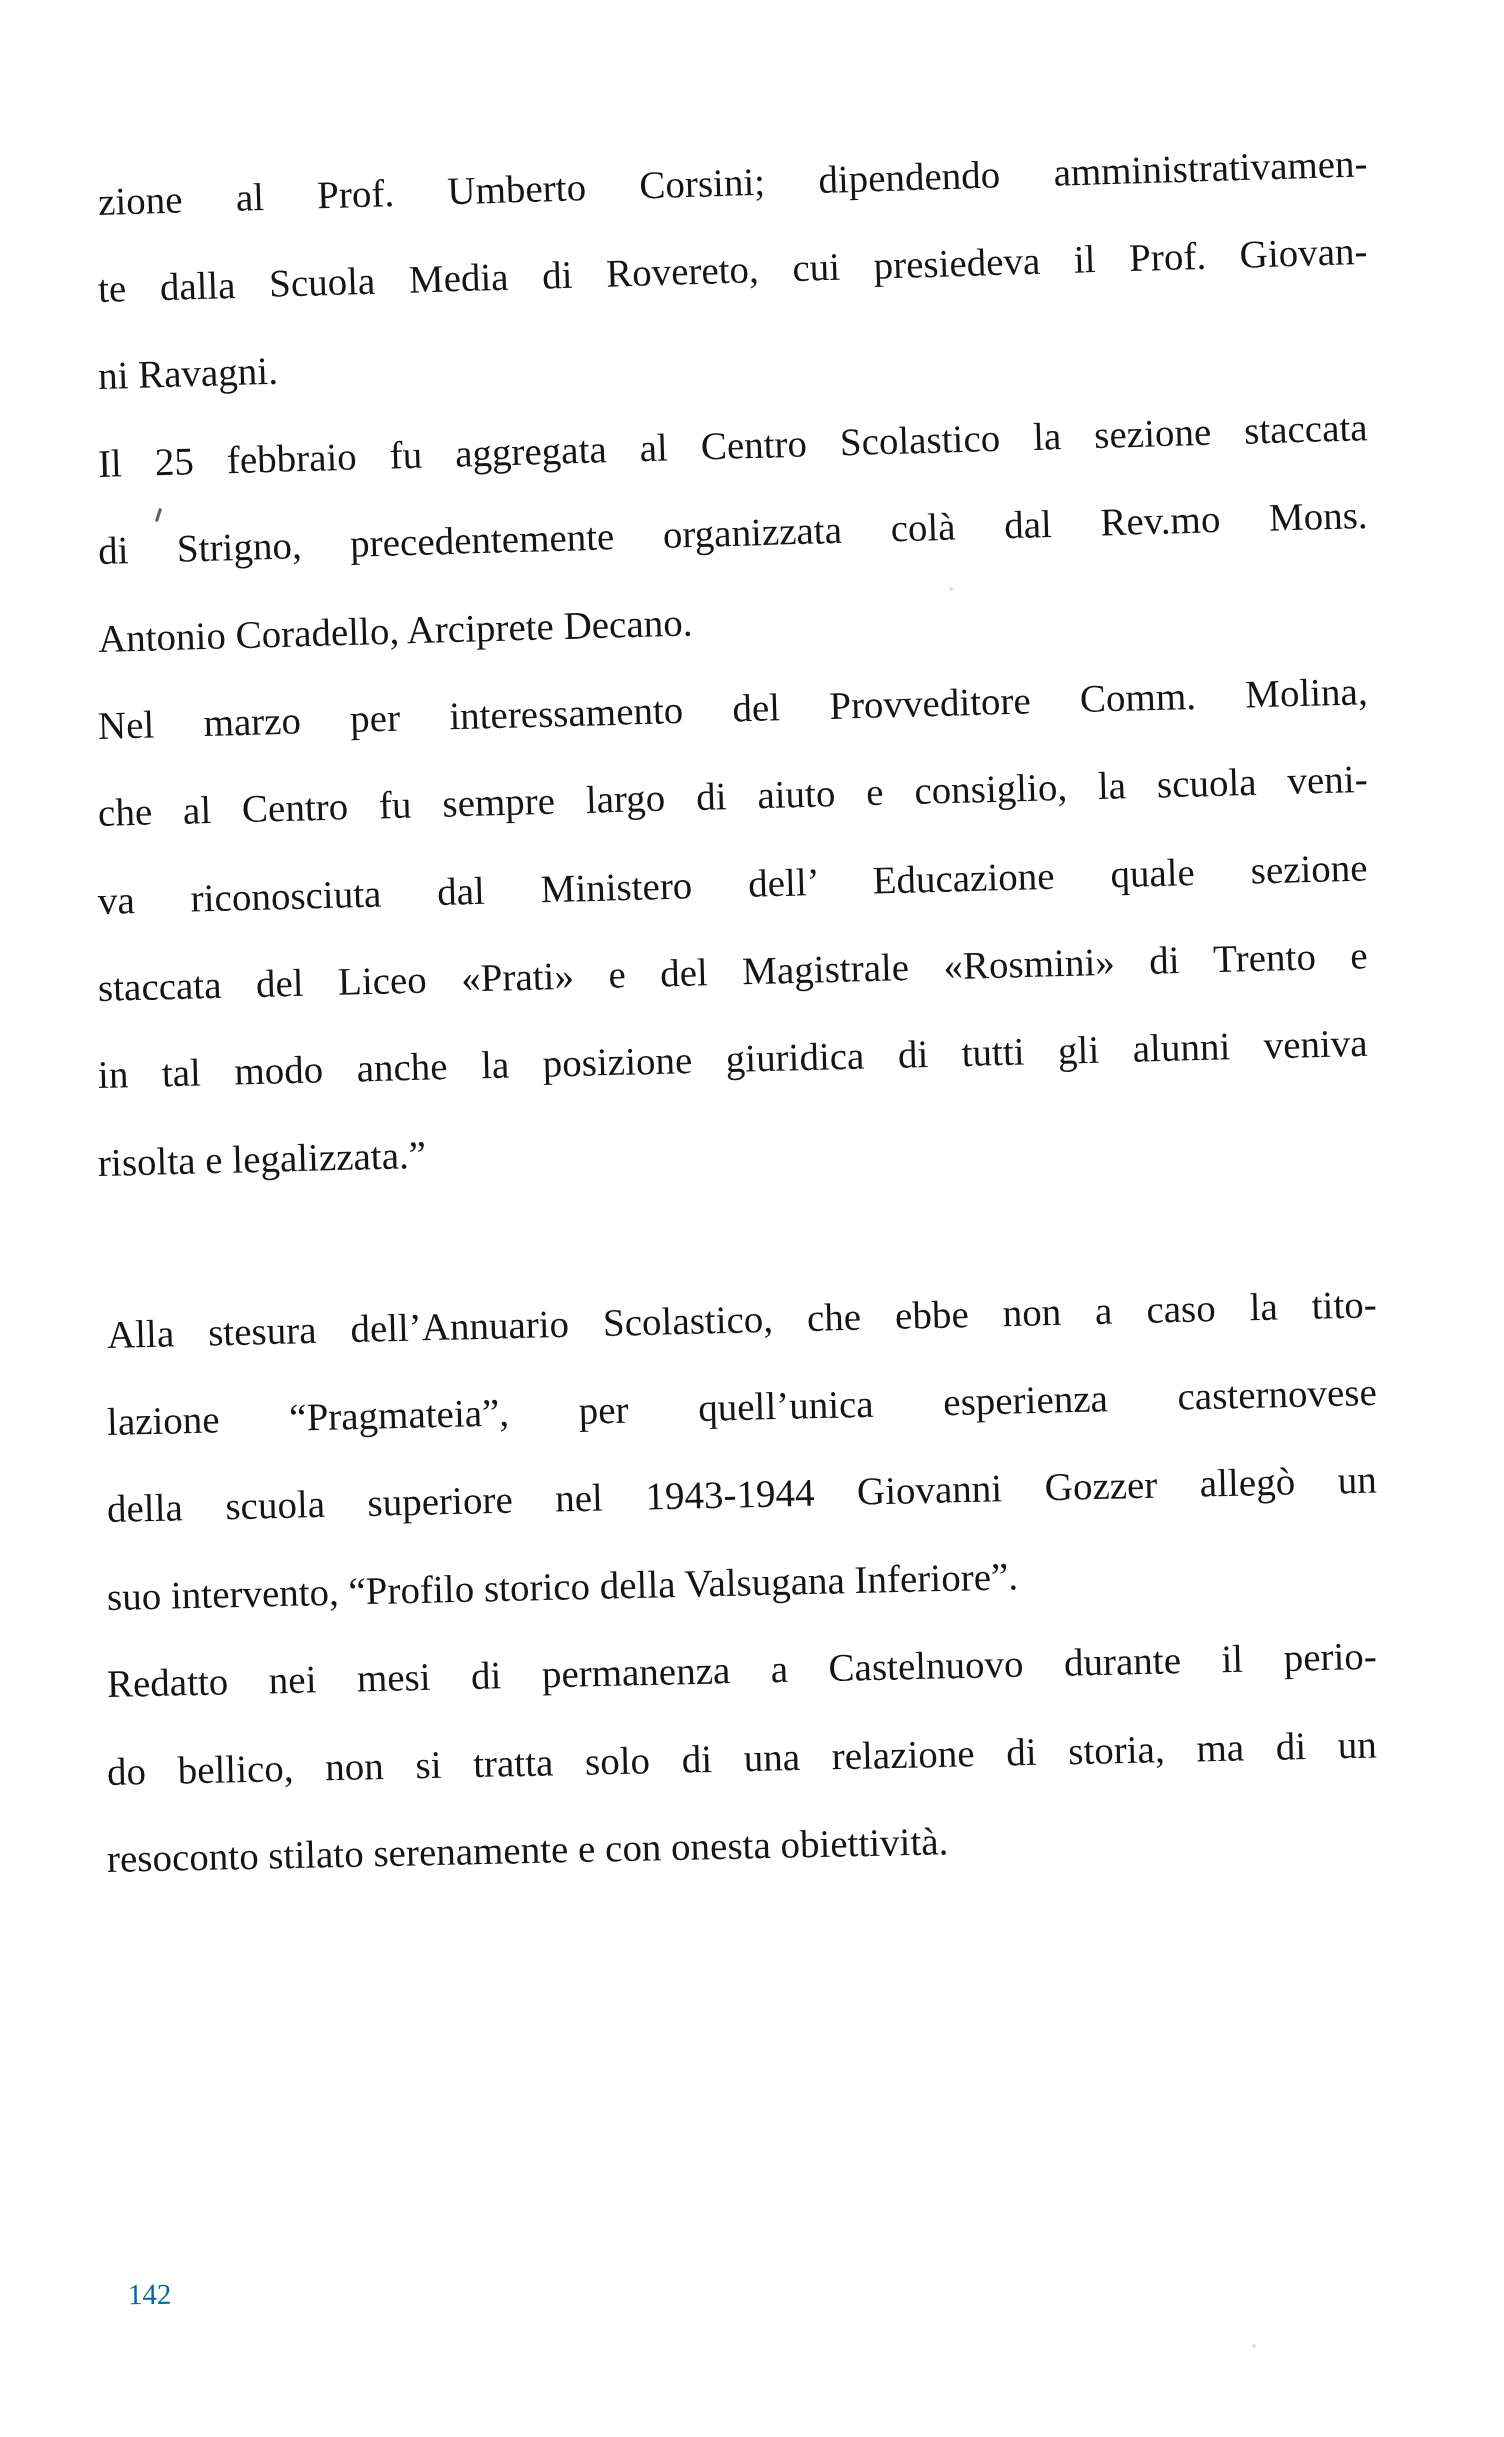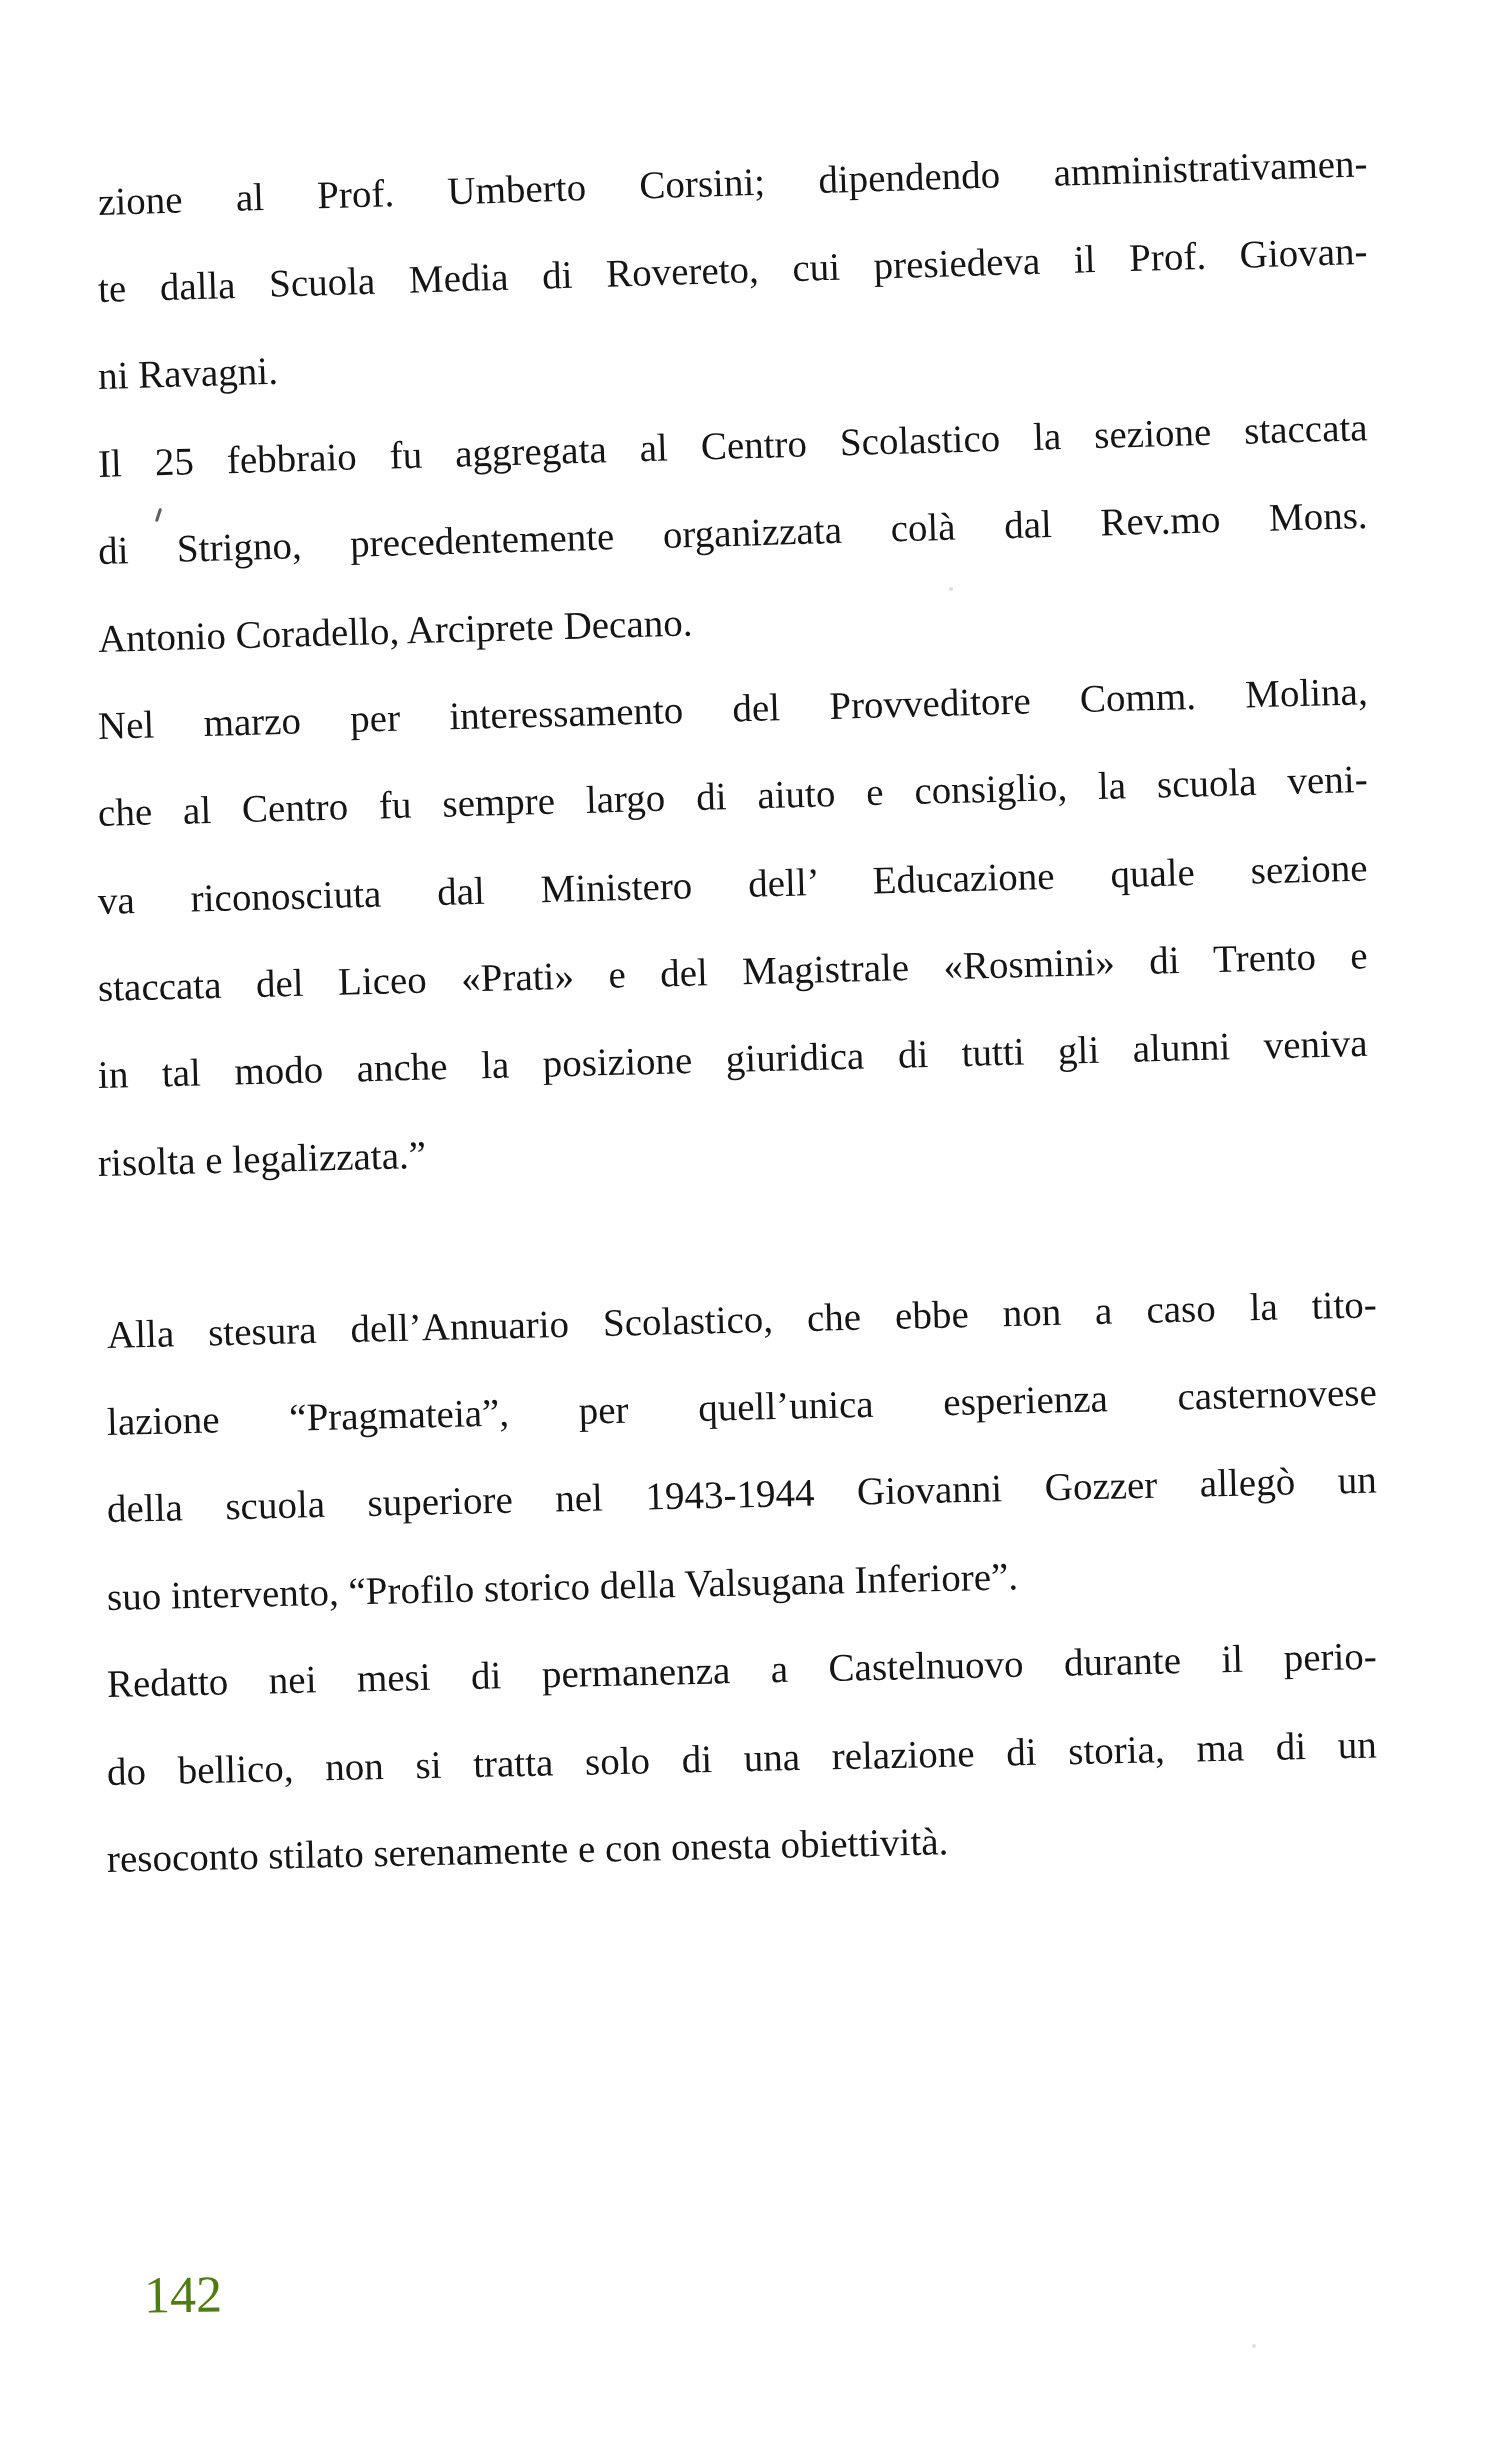--- a/index.html
+++ b/index.html
@@ -23,26 +23,26 @@
     color:#151515;
   }
   .line.fill{
     white-space:normal;
     width:1270px;
     text-align:justify;
     text-align-last:justify;
   }
   #page-number{
     position:absolute;
-    left:144px;
+    left:128px;
     top:2270px;
-    font-size:52px;
+    font-size:29px;
     line-height:49px;
     transform:rotate(-0.6deg);
-    color:#4d7c0f;
+    color:#0369a1;
   }
   .artifact{
     position:absolute;
     left:157px;
     top:508px;
     width:2.8px;
     height:14px;
     background:#2a2a2a;
     opacity:.75;
     transform:rotate(18deg);

